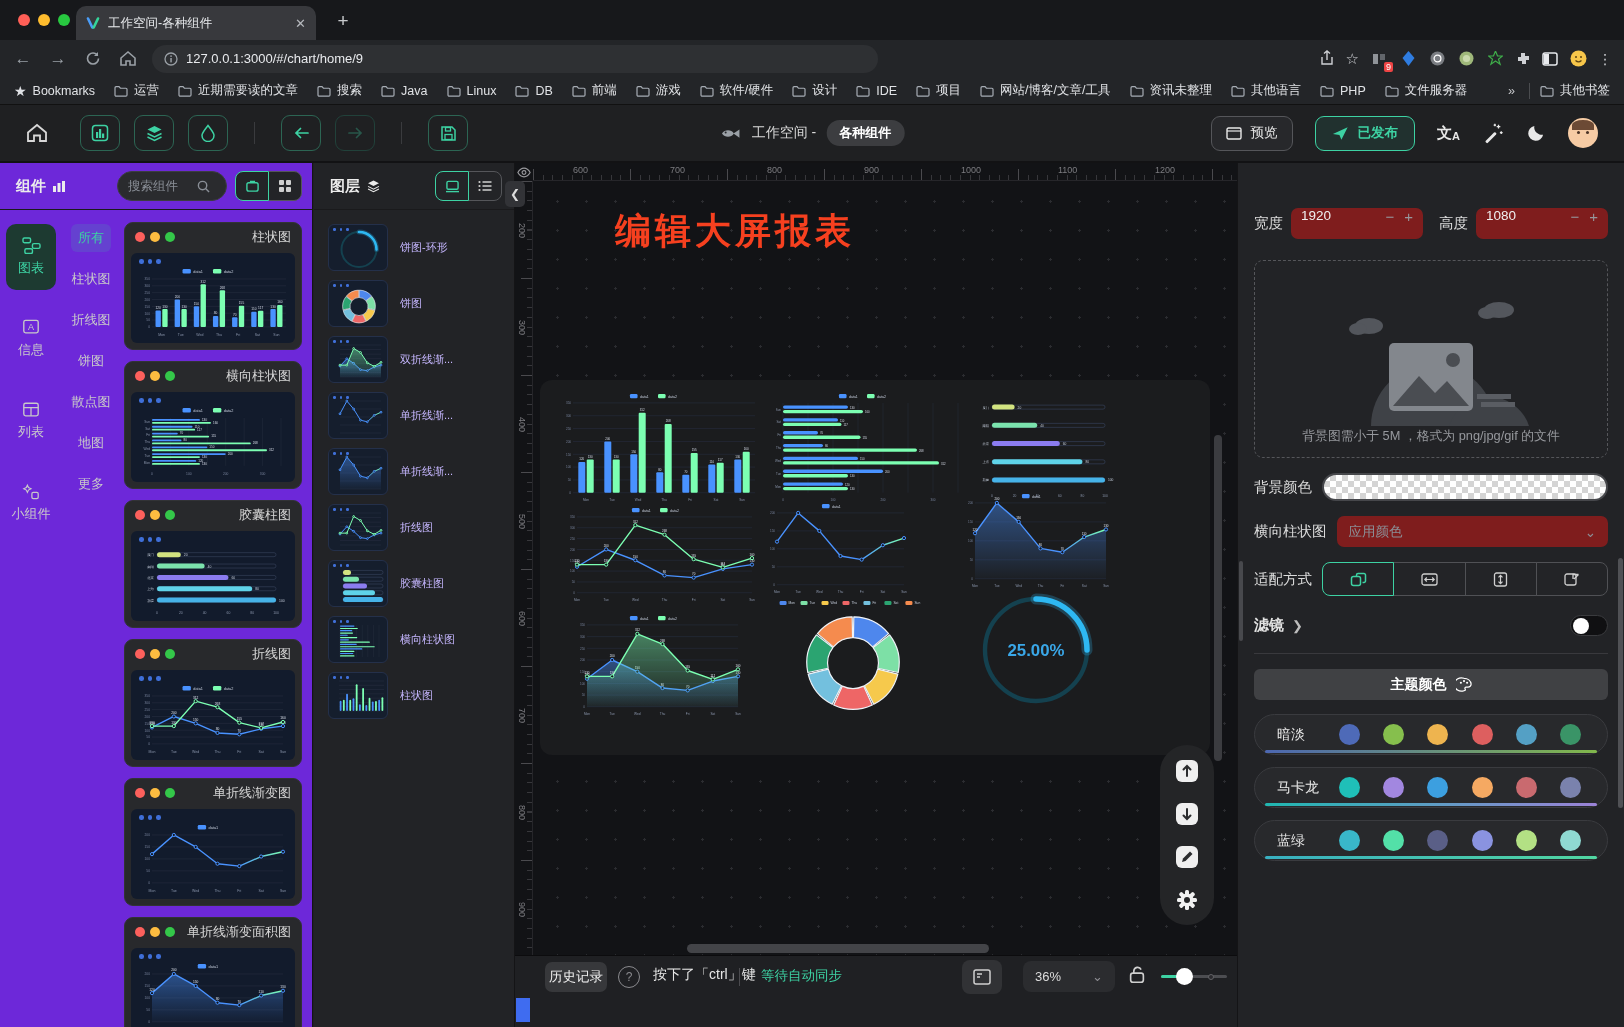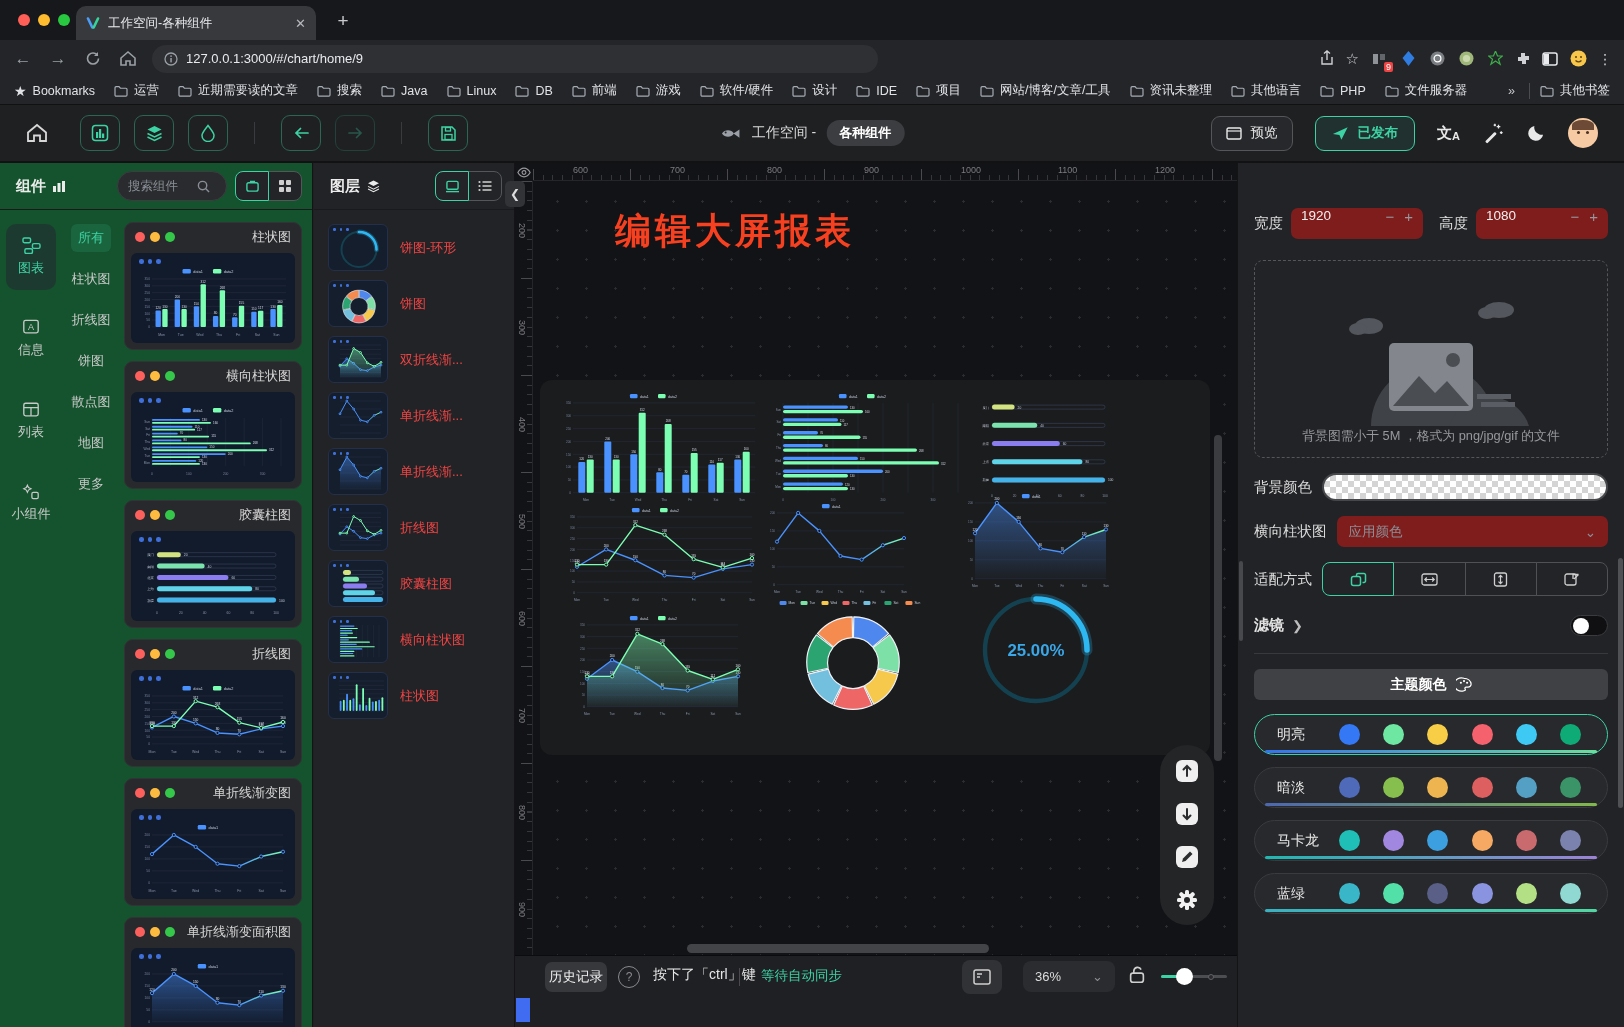--- a/index.html
+++ b/index.html
@@ -37,21 +37,21 @@
 .appbar-right{margin-left:auto;display:flex;align-items:center;gap:22px}
 .btn-preview{height:35px;border:1px solid #55565a;border-radius:9px;background:#27282b;color:#e8e8e8;font-size:13.5px;display:flex;align-items:center;gap:9px;padding:0 14px;cursor:pointer}
 .btn-publish{height:35px;border:1px solid #3dd2a3;border-radius:9px;background:rgba(61,210,163,.1);color:#3dd2a3;font-size:13.5px;font-weight:bold;display:flex;align-items:center;gap:9px;padding:0 16px;cursor:pointer}
 .trans-ic{color:#e8e8e8;font-size:13px;font-weight:bold;display:flex;align-items:flex-start;cursor:pointer}
 .trans-ic b{font-size:15px}
 .trans-ic i{font-style:normal;font-size:11px;margin-top:6px}
 .avatar{width:30px;height:30px;border-radius:50%;background:#f6cba4;position:relative;overflow:hidden}
 .avatar:before{content:"";position:absolute;left:4px;top:2px;width:22px;height:10px;border-radius:50% 50% 0 0;background:#6c4a35}
 .avatar:after{content:"";position:absolute;left:9px;top:13px;width:3px;height:3px;border-radius:50%;background:#4a3226;box-shadow:9px 0 0 #4a3226}
 
-.comp-panel{position:absolute;left:0;top:163px;width:313px;height:864px;background:#14532d;border-right:1px solid #141416}
+.comp-panel{position:absolute;left:0;top:163px;width:313px;height:864px;background:#6d28d9;border-right:1px solid #141416}
 .cp-head{height:47px;display:flex;align-items:center;padding:0 10px 0 16px;gap:8px;border-bottom:1px solid #1a1a1c}
 .cp-title{font-size:15px;color:#ececec;display:flex;align-items:center;gap:6px;font-weight:bold}
 .search-pill{margin-left:auto;width:110px;height:30px;background:#2a2b2e;border:1px solid #3c3d41;border-radius:15px;display:flex;align-items:center;padding:0 10px;gap:5px}
 .search-pill input{background:transparent;border:none;outline:none;width:64px;color:#cfcfcf;font-size:12.5px;font-family:"Liberation Sans",sans-serif}
 .search-pill input::placeholder{color:#8a8f97}
 .seg{display:flex}
 .seg .seg-btn{width:34px;height:30px;display:flex;align-items:center;justify-content:center;border:1px solid #55565a;color:#cfcfcf;background:#232427;cursor:pointer}
 .seg .seg-btn:first-child{border-radius:8px 0 0 8px;border-color:#3dd2a3;color:#3dd2a3;z-index:2}
 .seg .seg-btn:last-child{border-radius:0 8px 8px 0;margin-left:-1px}
 .cp-body{display:flex;height:817px}
@@ -77,21 +77,21 @@
 .layers-panel{position:absolute;left:314px;top:163px;width:201px;height:864px;background:#222326;border-right:1px solid #141416}
 .lp-head{height:47px;display:flex;align-items:center;padding:0 12px 0 16px;gap:8px;border-bottom:1px solid #1a1a1c}
 .lp-title{font-size:15px;color:#ececec;font-weight:bold;display:flex;align-items:center;gap:6px}
 .lp-seg{margin-left:auto}
 .lp-list{padding:14px 14px;display:flex;flex-direction:column;gap:9px}
 .layer-item{display:flex;align-items:center;gap:12px;cursor:pointer}
 .layer-thumb{width:60px;height:47px;background:#151e2d;border:1px solid #24304a;border-radius:6px;position:relative;overflow:hidden;flex:0 0 auto}
 .layer-thumb .pv-dots{left:4px;top:3px}
 .layer-thumb .pv-dots i{width:2.5px;height:2.5px}
 .layer-chart{position:absolute;left:2px;top:4px}
-.layer-label{font-size:13px;color:#ef4444;white-space:nowrap}
+.layer-label{font-size:11px;color:#c4b5fd;white-space:nowrap}
 .lp-collapse{position:absolute;right:-11px;top:18px;width:20px;height:26px;background:#323337;border-radius:5px;display:flex;align-items:center;justify-content:center;color:#ddd;z-index:5;cursor:pointer;font-size:12px}
 
 .canvas{position:absolute;left:515px;top:163px;width:722px;height:792px;background:#121316;overflow:hidden}
 .canvas-grid{position:absolute;left:18px;top:18px;right:0;bottom:0;background-image:radial-gradient(circle,#2b2c30 1.1px,transparent 1.4px);background-size:29px 29px;background-position:10px 6px}
 .ruler-top{position:absolute;left:18px;top:0;right:0;height:18px;border-bottom:1px solid #26262a;background-image:repeating-linear-gradient(90deg,#4a4a4e 0 1px,transparent 1px 97px),repeating-linear-gradient(90deg,#37373b 0 1px,transparent 1px 9.7px);background-size:100% 11px,100% 5px;background-position:bottom left,bottom left;background-repeat:no-repeat}
 .ruler-top span{position:absolute;top:2px;font-size:9px;color:#7c7c80}
 .ruler-left{position:absolute;left:0;top:18px;bottom:0;width:18px;border-right:1px solid #26262a;background-image:repeating-linear-gradient(180deg,#4a4a4e 0 1px,transparent 1px 97px),repeating-linear-gradient(180deg,#37373b 0 1px,transparent 1px 9.7px);background-size:11px 100%,5px 100%;background-position:right top,right top;background-repeat:no-repeat}
 .ruler-left span{position:absolute;left:2px;font-size:9px;color:#7c7c80;writing-mode:vertical-rl}
 .ruler-corner{position:absolute;left:0;top:0;width:18px;height:18px;background:#121316;display:flex;align-items:center;justify-content:center;z-index:3}
 .canvas-title{position:absolute;left:100px;top:44px;font-size:36px;font-weight:bold;color:#f6401f;letter-spacing:4px;white-space:nowrap}
@@ -1849,32 +1849,20 @@
     <div class="cfg-header theme-head">
       <span>主题颜色</span>
       <svg width="16" height="15" viewBox="0 0 18 16">
           <path d="M9 1a8 7.5 0 1 0 0 14c1.4 0 1.8-.9 1.3-1.8-.6-1-.2-2.2 1.2-2.2h2A3.5 3.5 0 0 0 17 7.5C16.6 3.7 13.2 1 9 1z" fill="none" stroke="#fff" stroke-width="1.4"></path>
           <circle cx="5.5" cy="6" r="1.2" fill="#fff"></circle>
           <circle cx="9" cy="4.2" r="1.2" fill="#fff"></circle>
           <circle cx="12.5" cy="6" r="1.2" fill="#fff"></circle>
         </svg>
     </div>
     <div class="theme-rows">
-      <div class="theme-row active">
-          <span class="t-name">明亮</span>
-          <span class="t-dots">
-            <span class="tdot" style="background: rgb(52, 120, 246);"></span>
-            <span class="tdot" style="background: rgb(110, 231, 163);"></span>
-            <span class="tdot" style="background: rgb(248, 206, 71);"></span>
-            <span class="tdot" style="background: rgb(245, 98, 109);"></span>
-            <span class="tdot" style="background: rgb(62, 201, 245);"></span>
-            <span class="tdot" style="background: rgb(15, 171, 118);"></span>
-          </span>
-          <span class="t-underline" style="background: linear-gradient(90deg, rgb(52, 120, 246), rgb(110, 231, 163));"></span>
-        </div>
       <div class="theme-row">
           <span class="t-name">暗淡</span>
           <span class="t-dots">
             <span class="tdot" style="background: rgb(78, 106, 184);"></span>
             <span class="tdot" style="background: rgb(134, 191, 77);"></span>
             <span class="tdot" style="background: rgb(238, 180, 79);"></span>
             <span class="tdot" style="background: rgb(221, 95, 95);"></span>
             <span class="tdot" style="background: rgb(84, 160, 197);"></span>
             <span class="tdot" style="background: rgb(58, 148, 103);"></span>
           </span>

